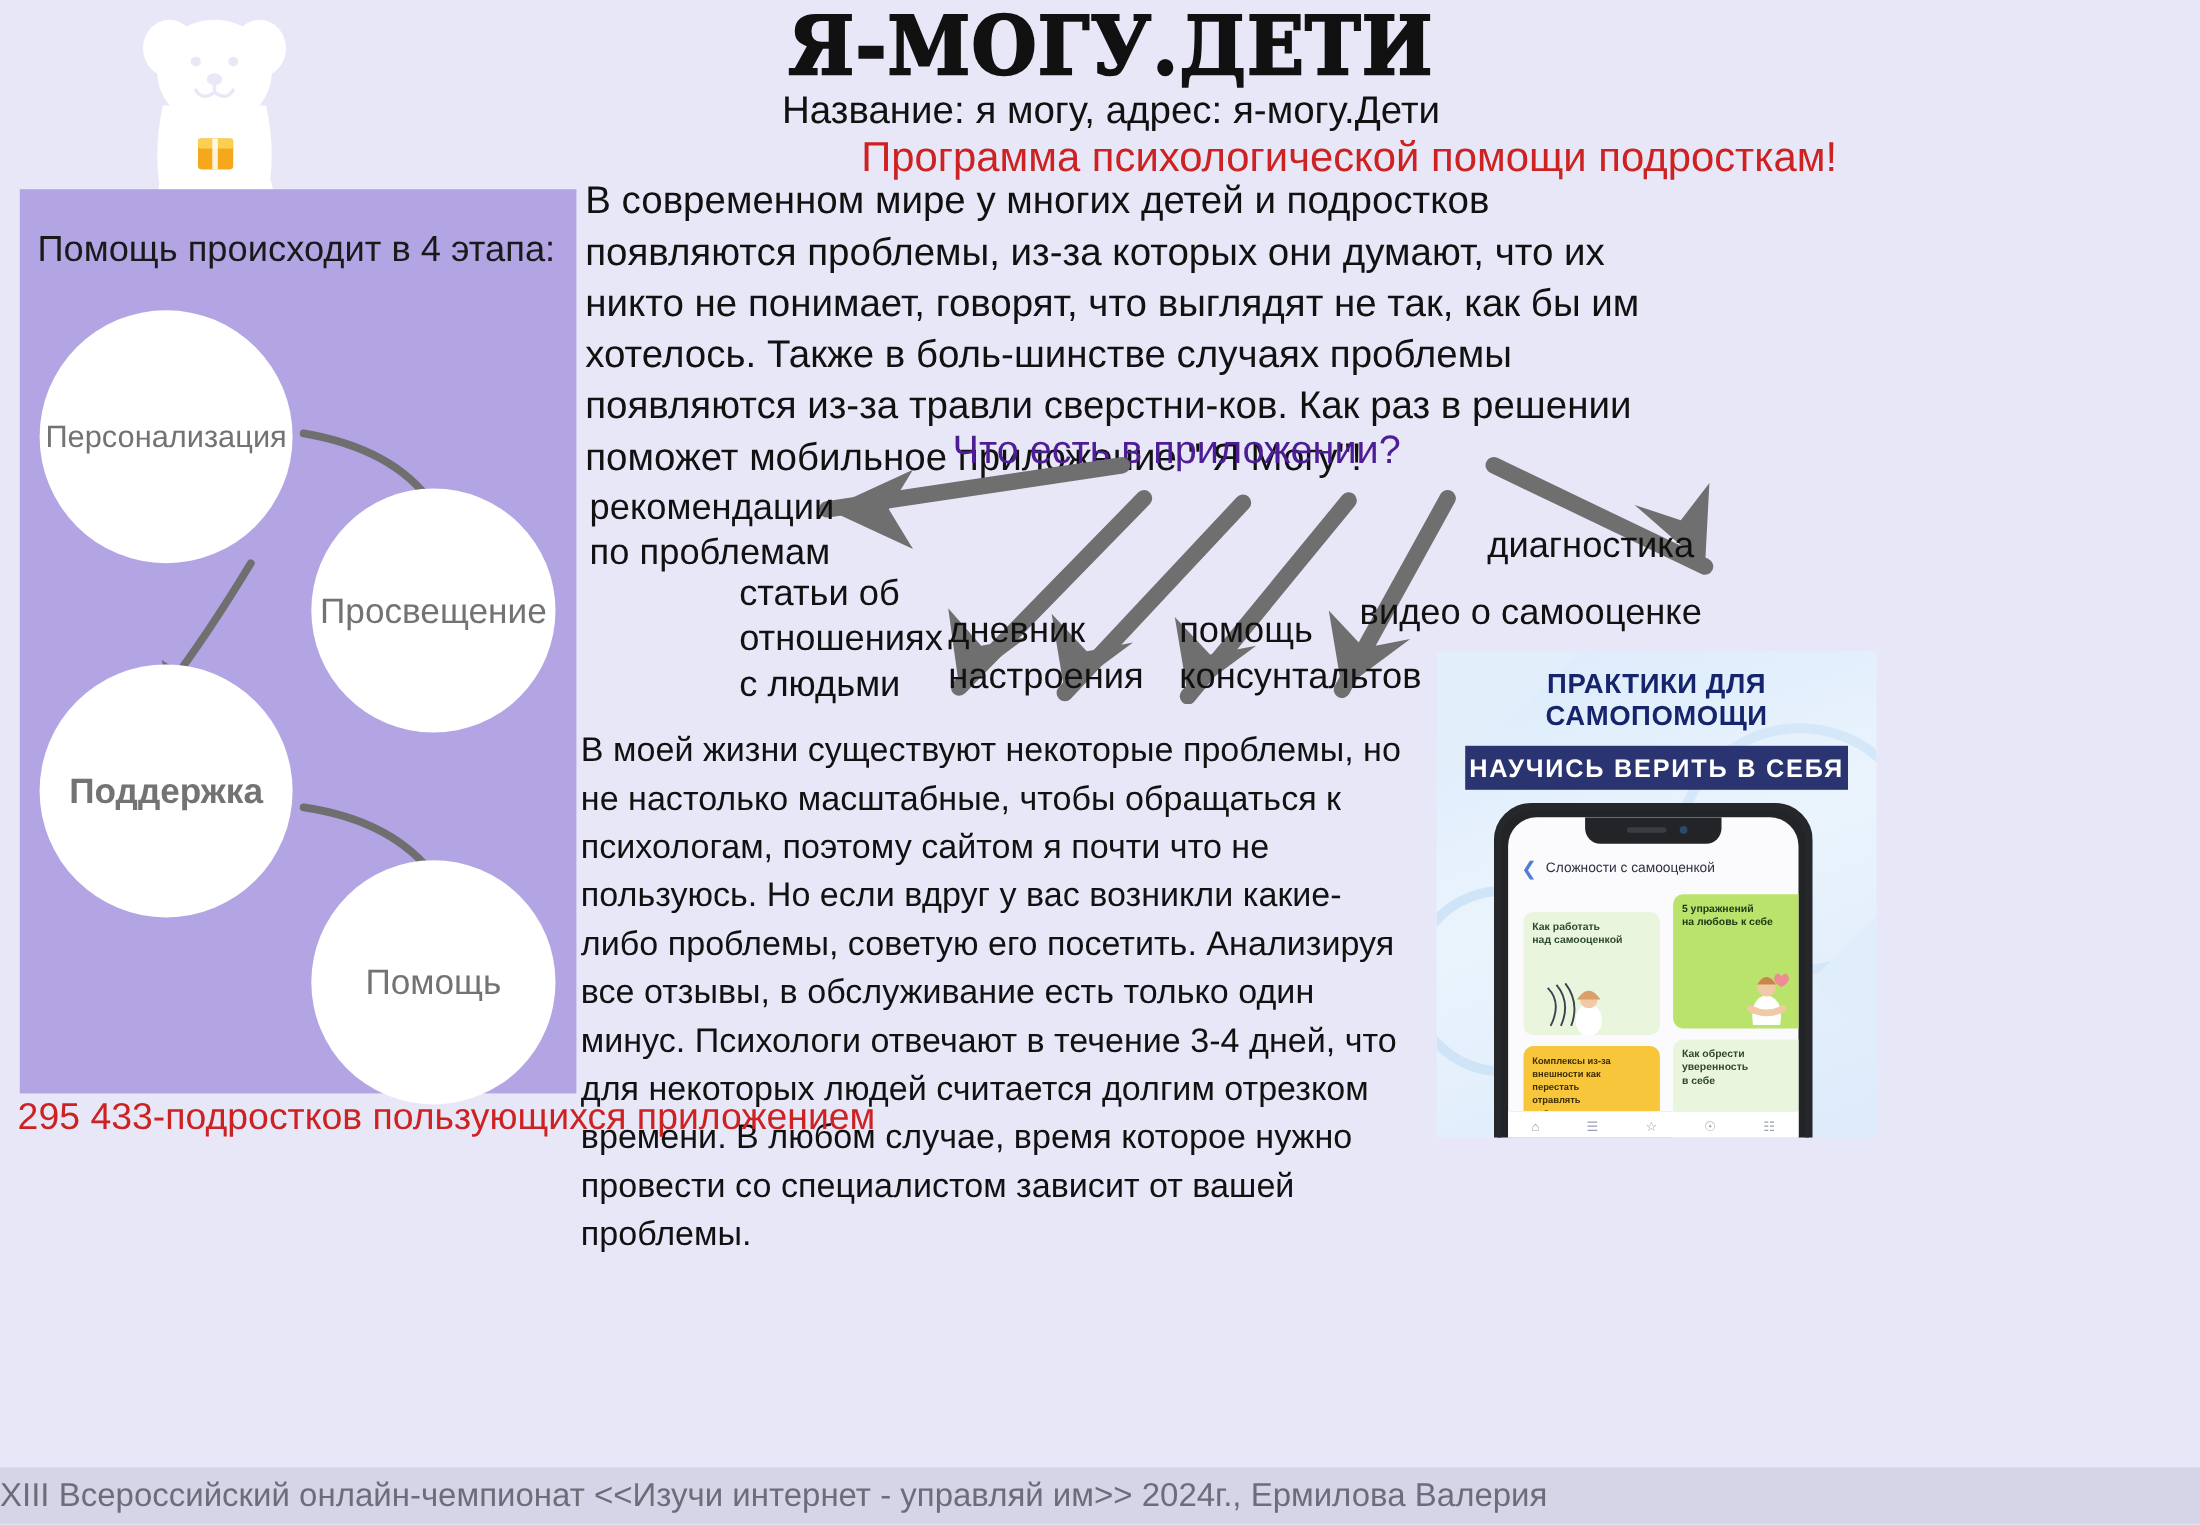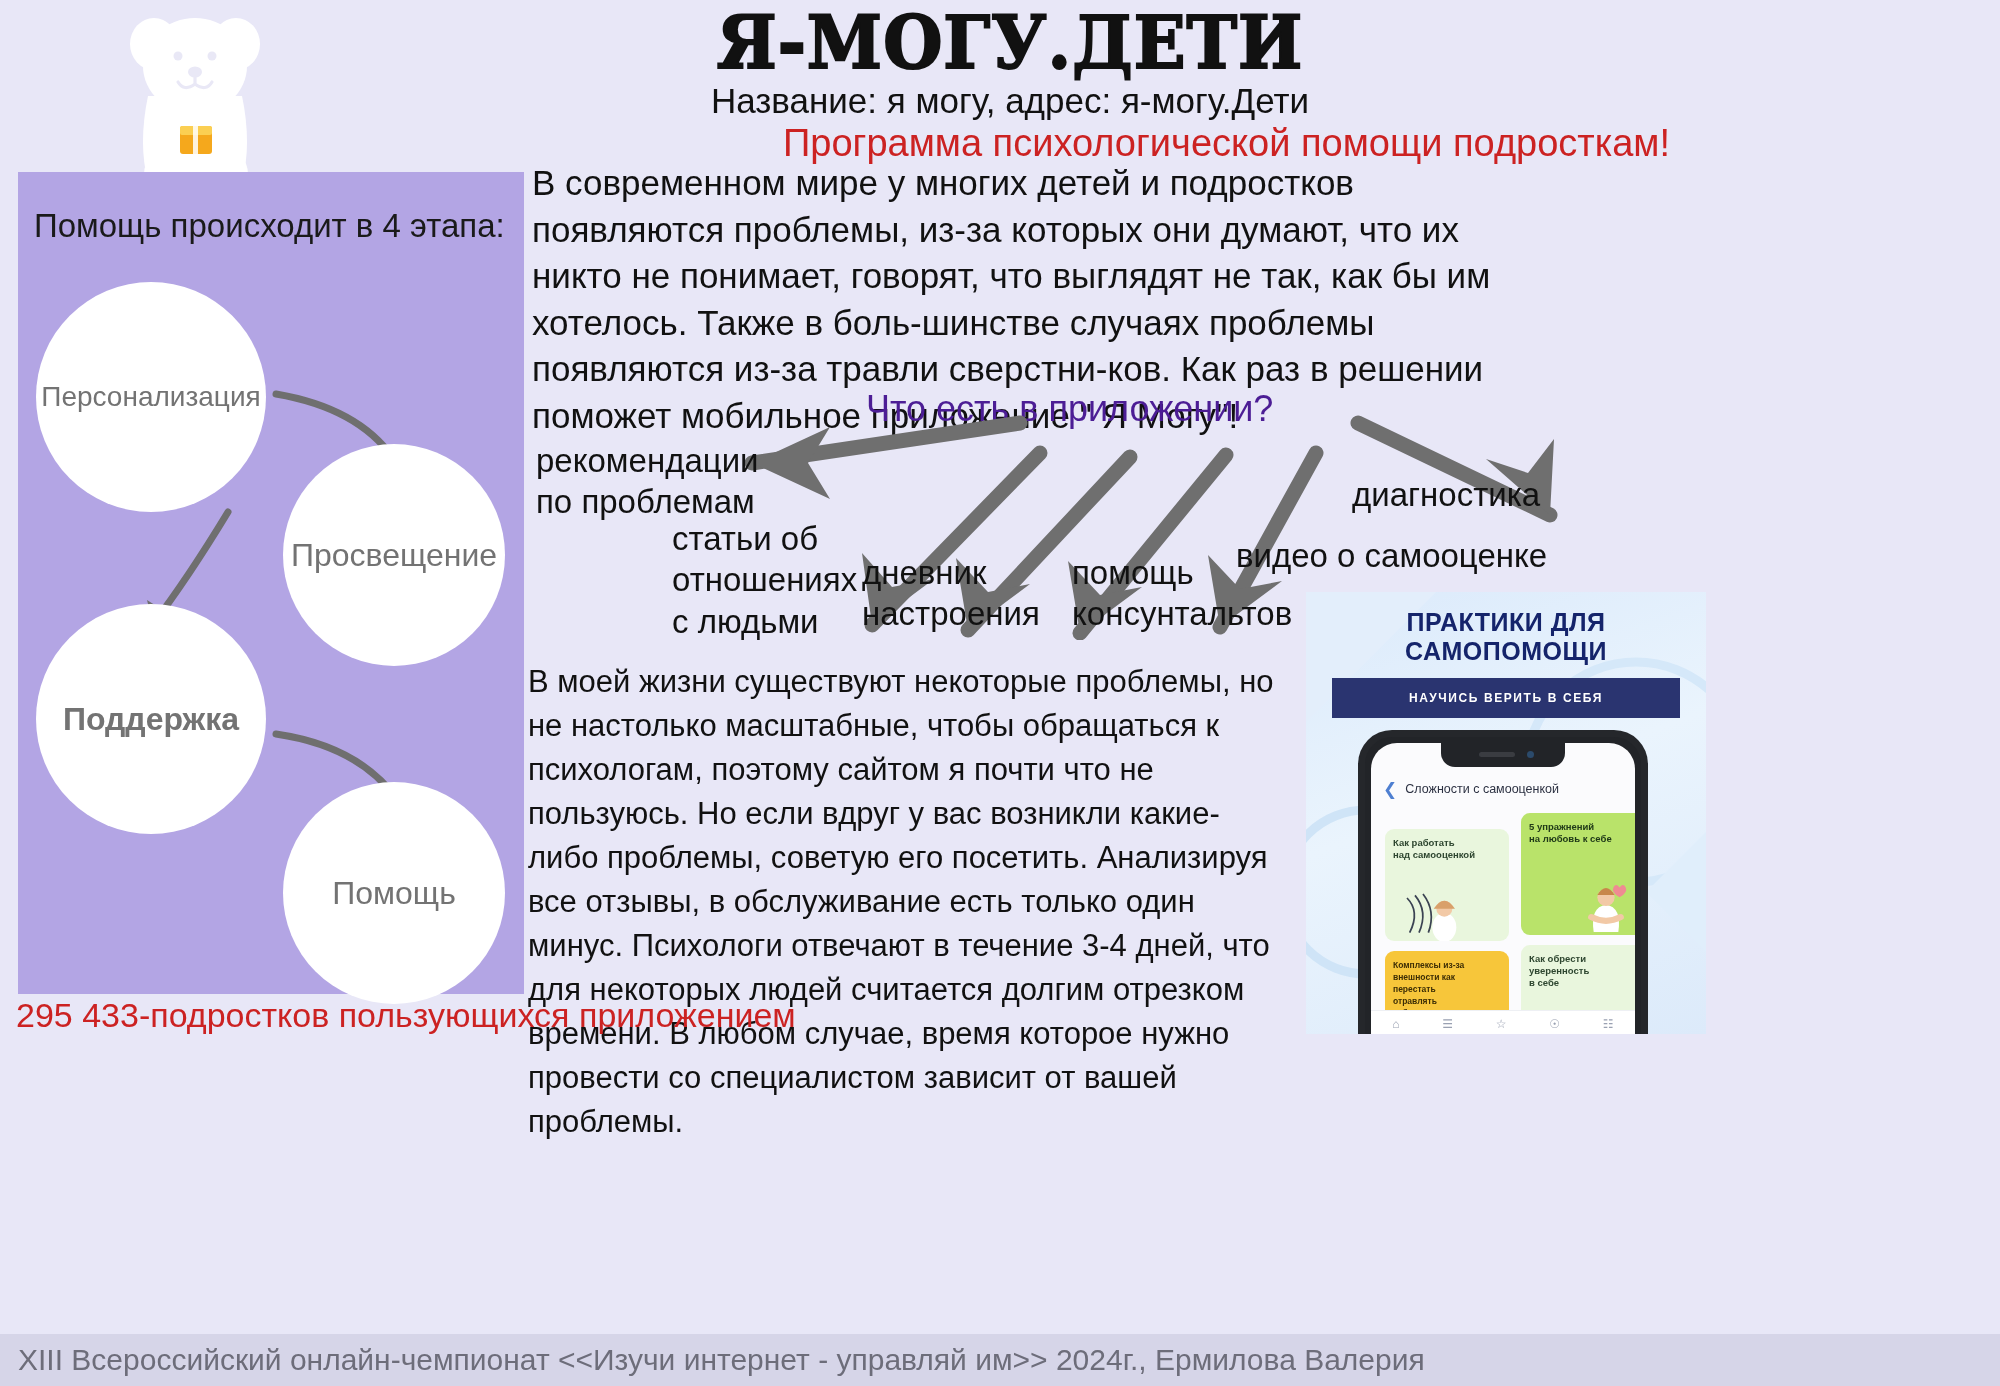--- a/index.html
+++ b/index.html
@@ -95,21 +95,21 @@
   .promo-deco { position: absolute; inset: 0; }
   .promo-title {
     position: absolute; left: 0; top: 16px; width: 100%;
     text-align: center; color: #15246b;
     font-size: 25px; font-weight: bold; line-height: 1.15; letter-spacing: .5px;
   }
   .promo-badge {
     position: absolute; left: 26px; top: 86px; width: 348px; height: 40px;
     background: #2a3470; color: #ffffff;
     display: flex; align-items: center; justify-content: center;
-    font-size: 12px; letter-spacing: 1.6px; font-weight: bold;
+    font-size: 23px; letter-spacing: 1.6px; font-weight: bold;
   }
   .phone {
     position: absolute; left: 52px; top: 138px; width: 290px; height: 306px;
     background: #222428; border-radius: 34px 34px 0 0;
     border: 7px solid #25272b; border-bottom: none;
     overflow: hidden;
   }
   .phone-screen {
     position: absolute; left: 6px; top: 6px; right: 6px; bottom: 0;
     background: #fbfbfd; border-radius: 26px 26px 0 0; overflow: hidden;
@@ -143,21 +143,21 @@
   }
 
   
   .stat-line {
     position: absolute; left: 16px; top: 996px;
     font-size: 34px; color: #cc2222;
   }
   .footer {
     position: absolute; left: 0; bottom: 0; width: 2000px; height: 52px;
     background: #d6d5e8; color: #6d6d7a;
-    display: flex; align-items: center; padding-left: 18px;
+    display: flex; align-items: center; padding-left: 0;
     font-size: 30px;
   }
 </style>
 </head>
 <body>
 
 <div class="page">
 
   <div class="logo-wrap">
     <svg class="bear" viewBox="0 0 200 200">

